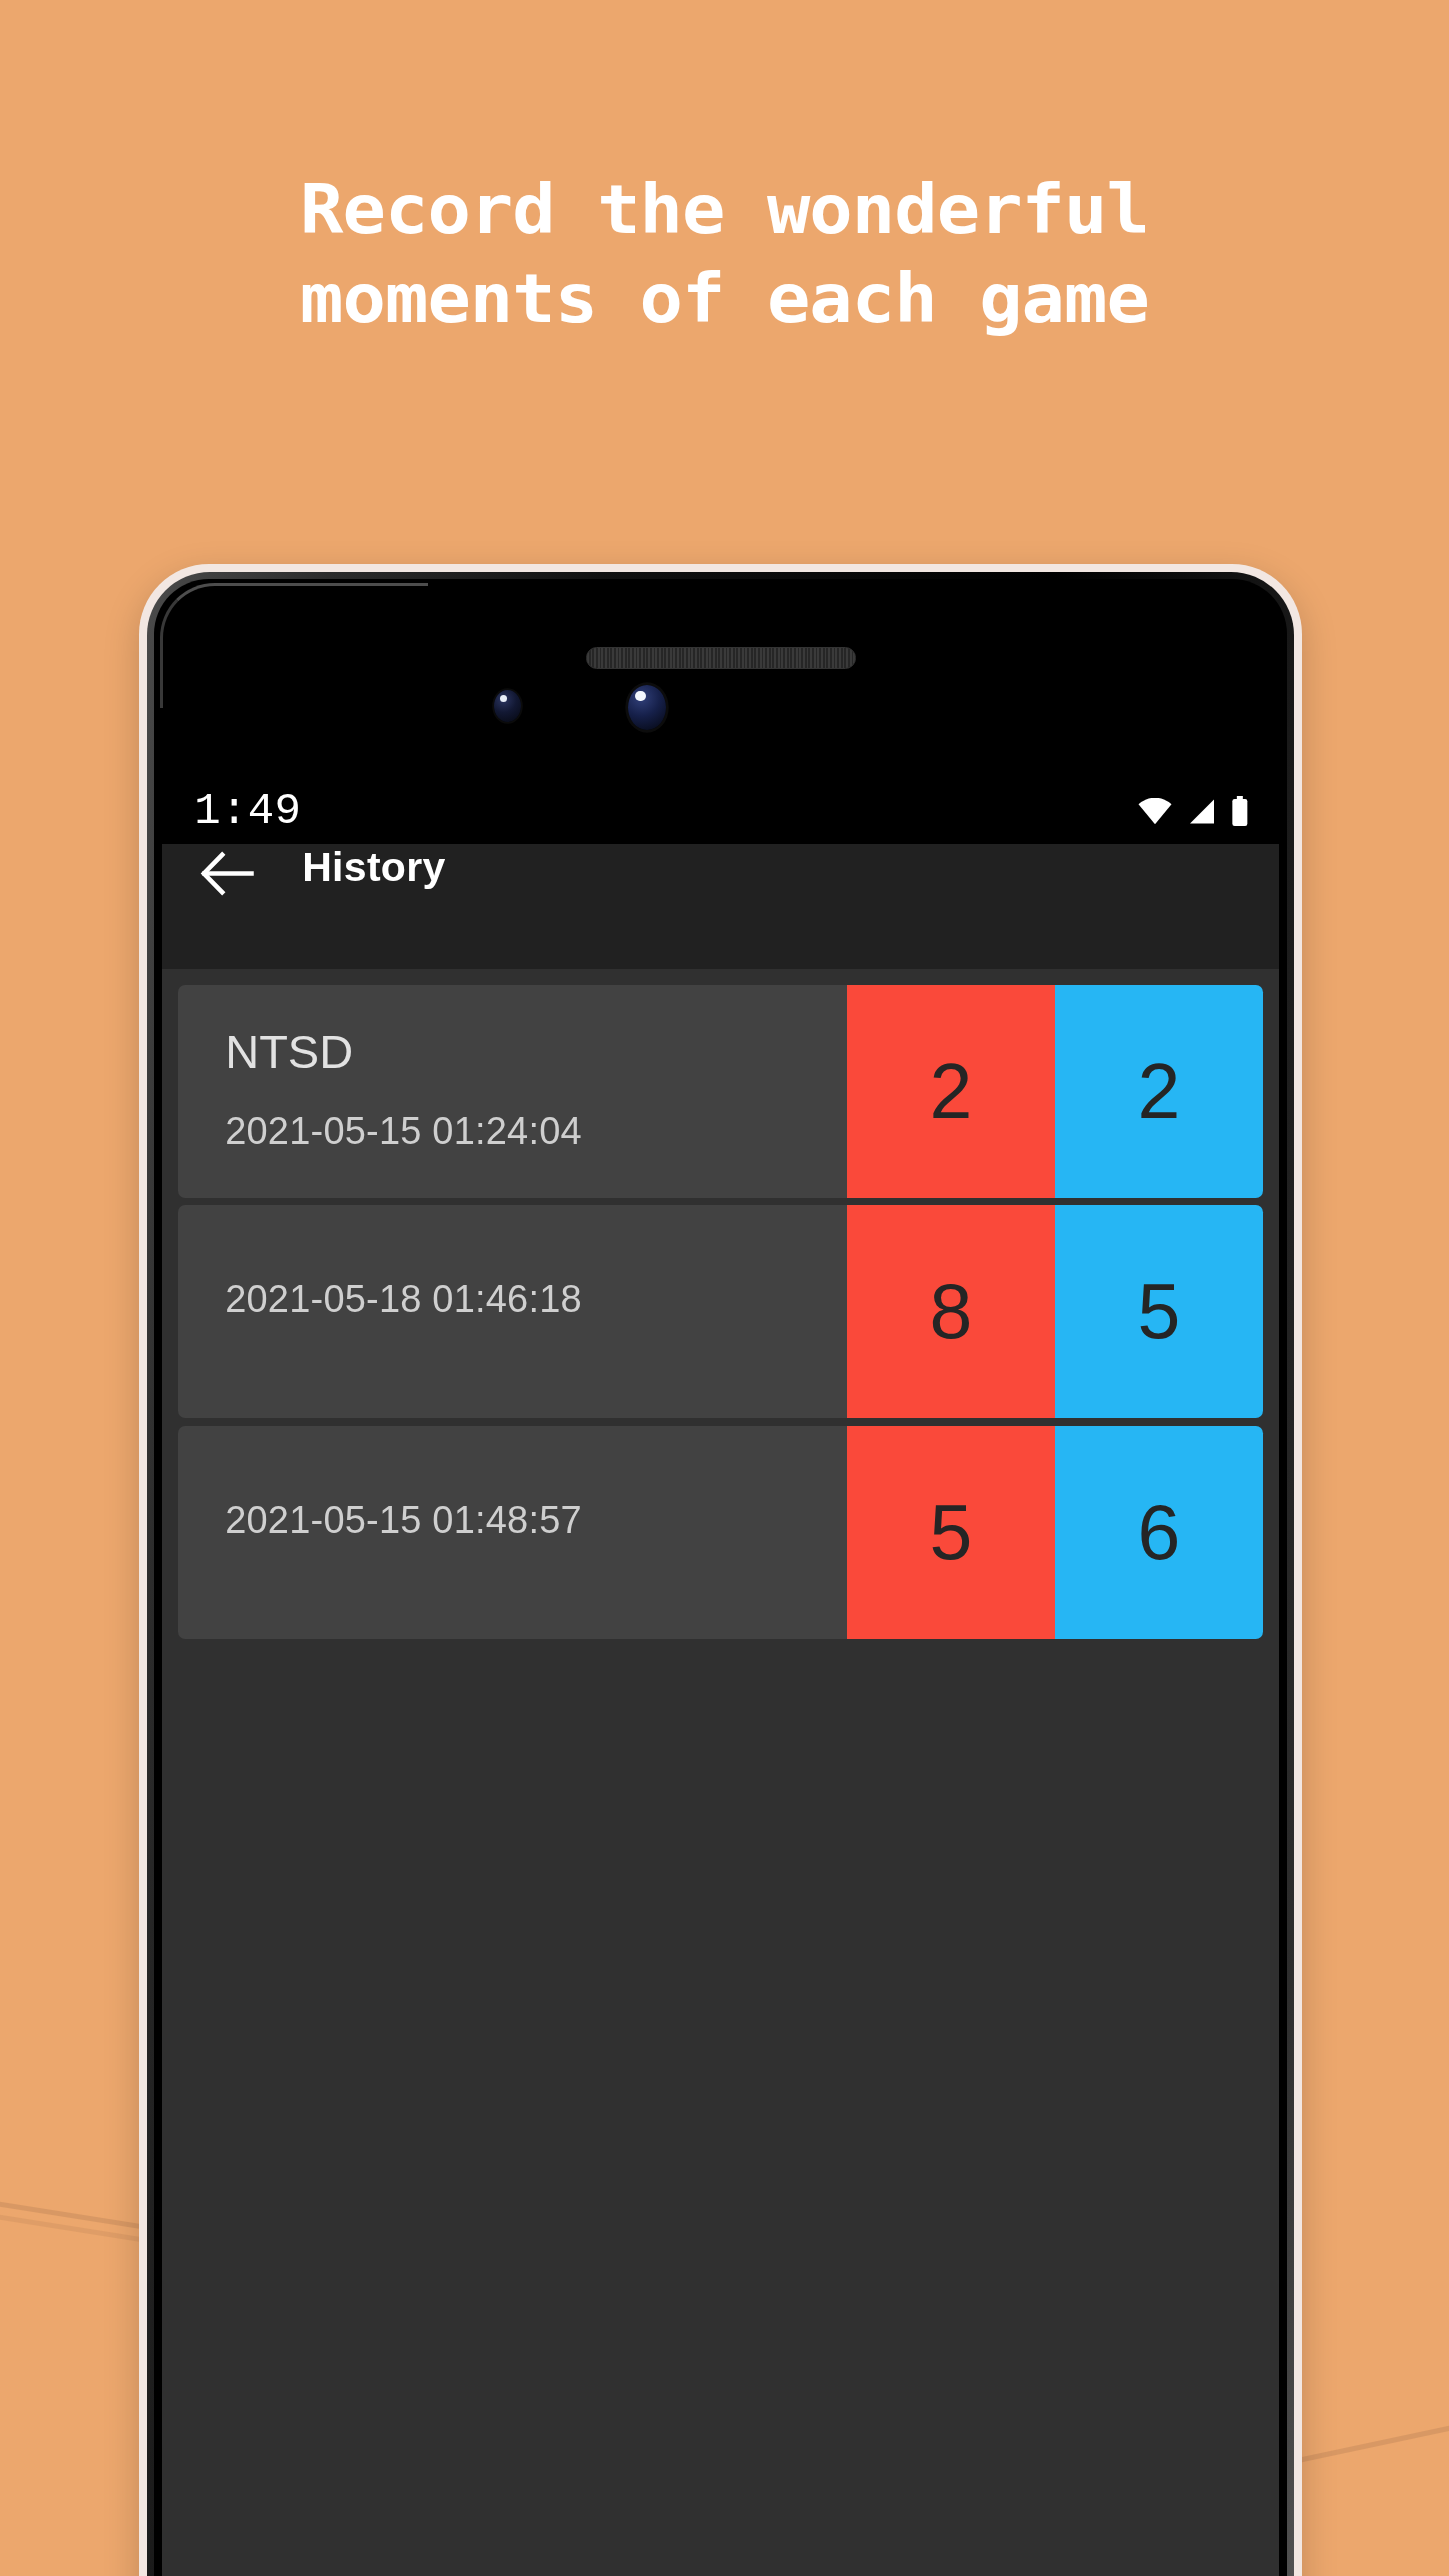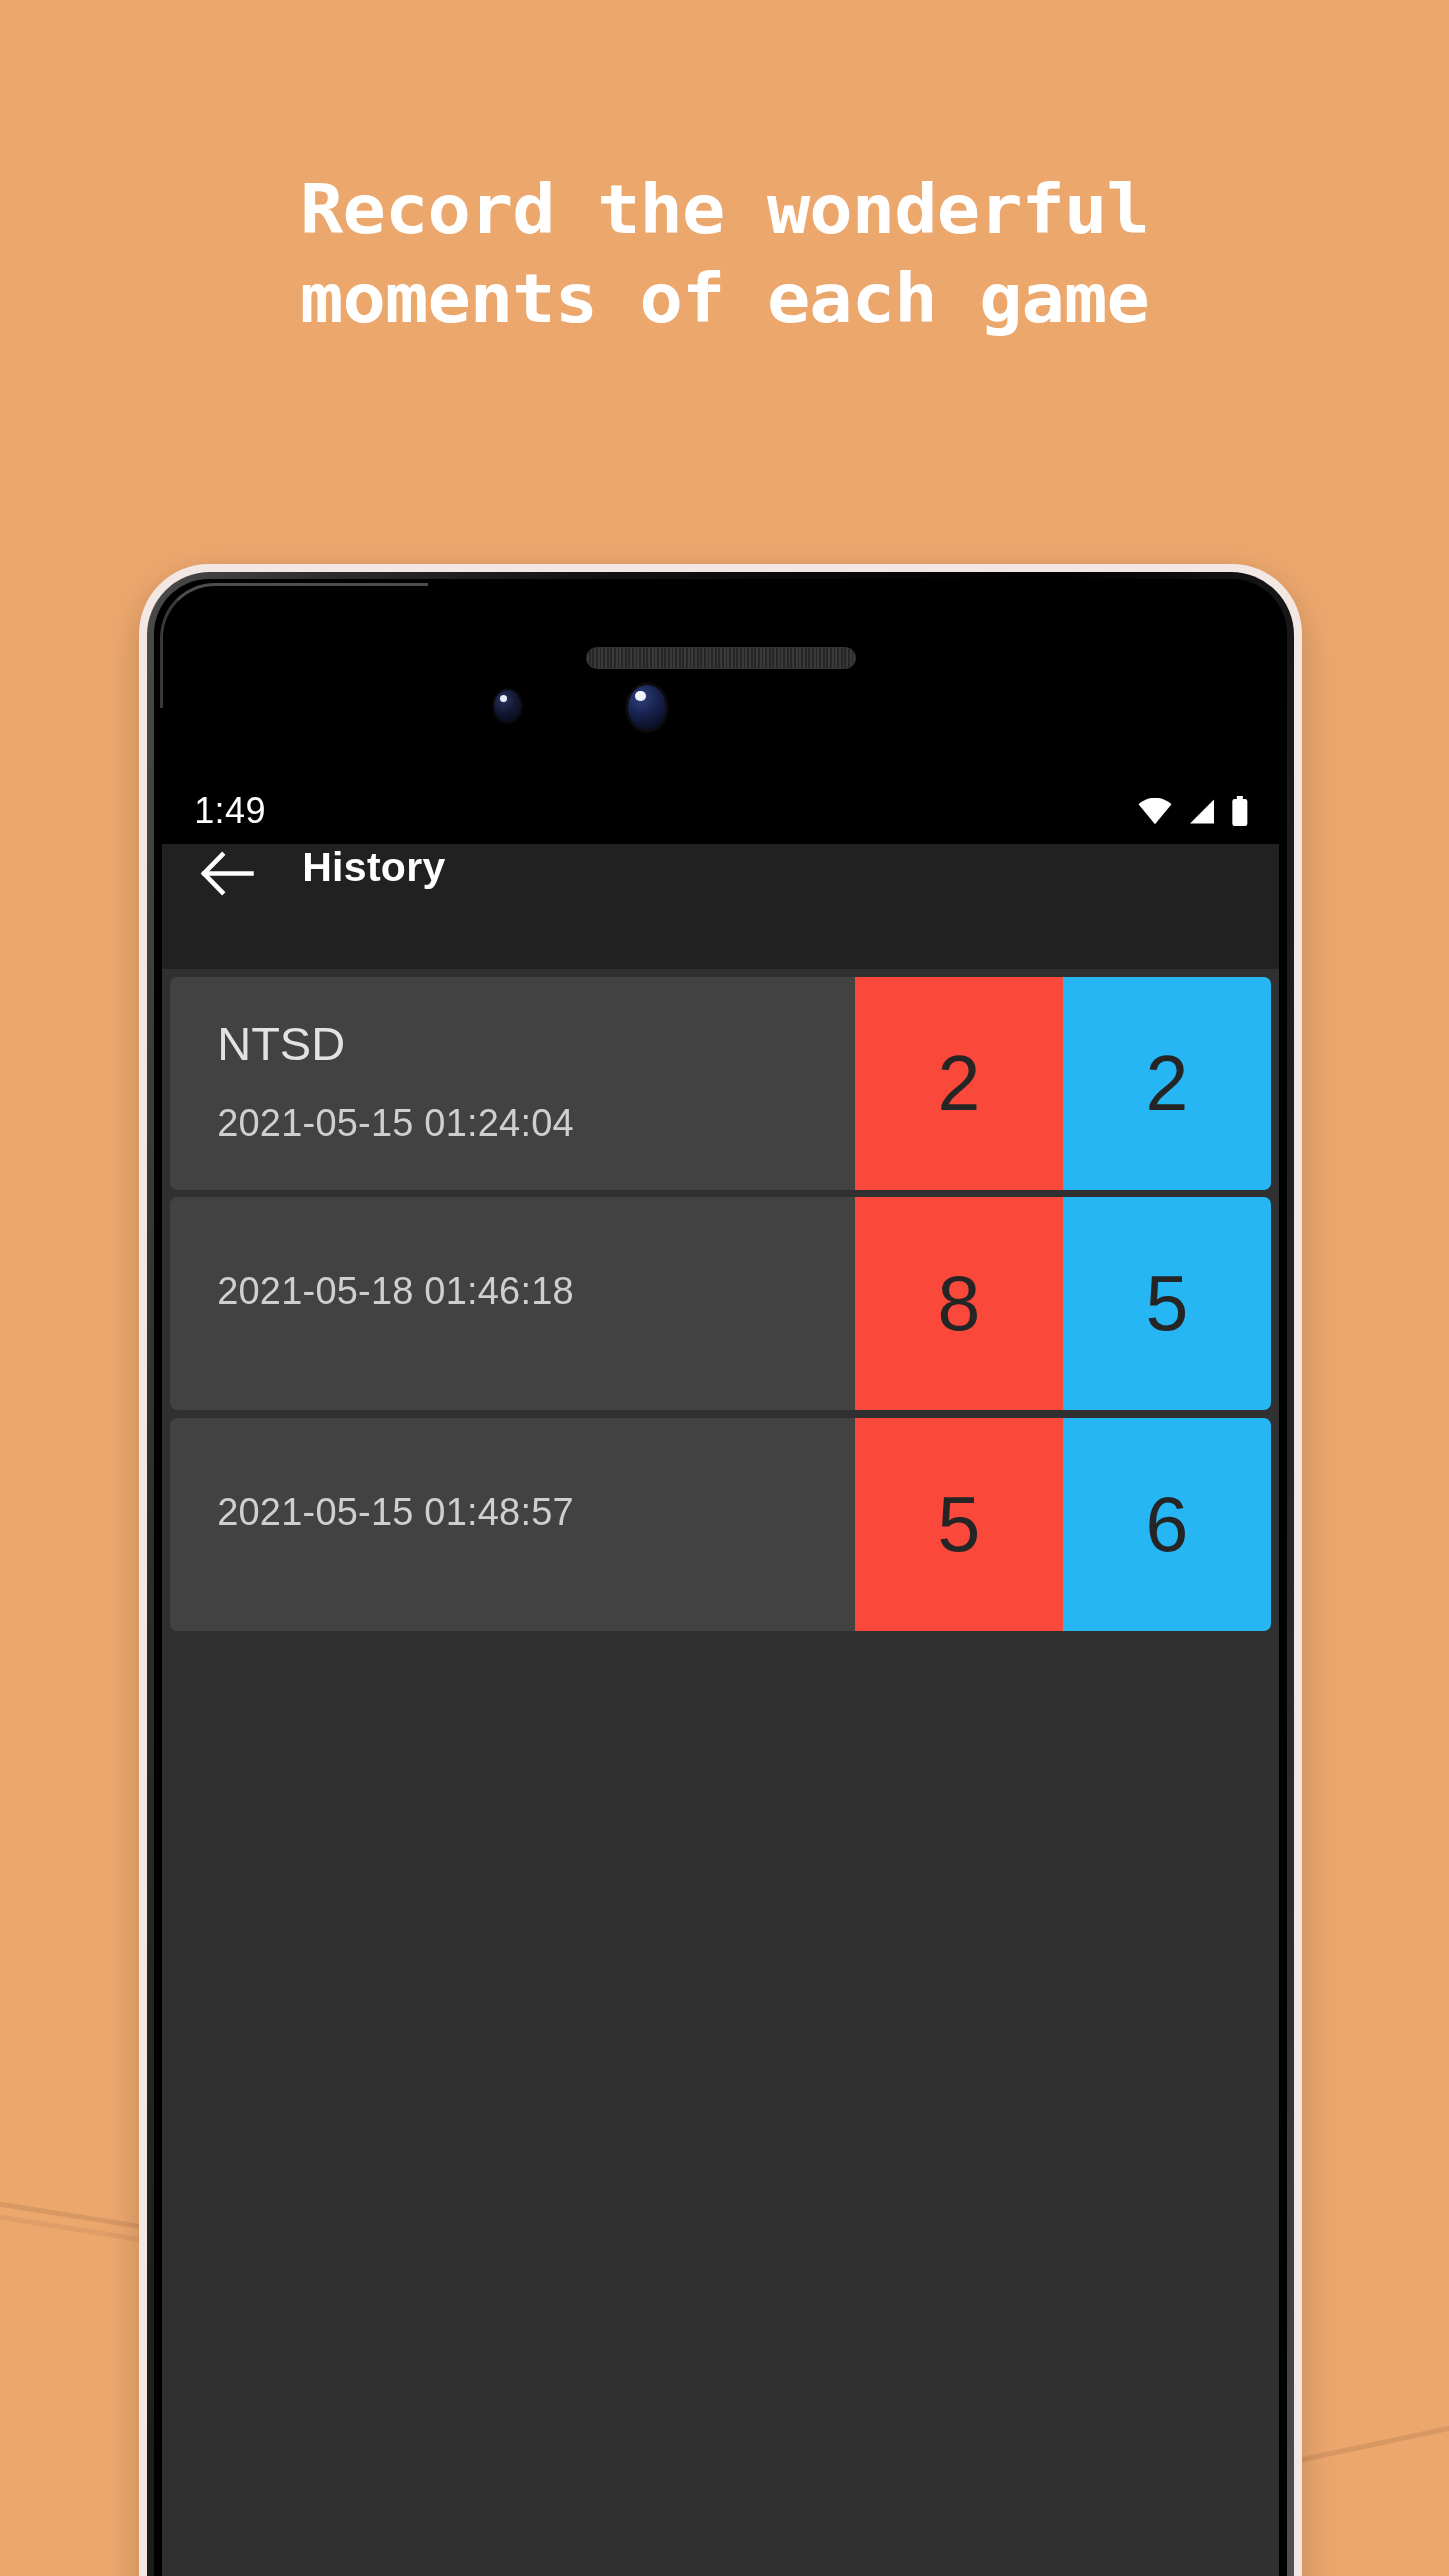--- a/index.html
+++ b/index.html
@@ -125,37 +125,37 @@
   
   .statusbar {
     height: 66px;
     background: #000;
     display: flex;
     align-items: center;
     justify-content: space-between;
     padding: 0 29px 0 32px;
     color: #fff;
   }
-  .status-time { font-size: 36px; letter-spacing: 0.4px; }
+  .status-time { font-size: 44px; letter-spacing: 0.4px; font-family: Liberation Mono, monospace; }
   .status-icons { display: flex; align-items: center; gap: 12.5px; }
   .ic-wifi, .ic-signal, .ic-batt { display: block; }
 
   
   .appbar {
     height: 125px;
     background: #212121;
     display: flex;
     padding-left: 36px;
     gap: 45px;
   }
   .back-btn { width: 59px; height: 59px; display: flex; align-items: center; justify-content: center; cursor: pointer; }
   .appbar-title { color: #fff; font-size: 41px; font-weight: bold; letter-spacing: 0.3px; }
 
   
-  .history-list { padding: 8px; }
+  .history-list { padding: 16px; }
   .history-row {
     display: flex;
     align-items: stretch;
     height: 213px;
     margin-bottom: 7.2px;
     background: transparent;
   }
   .row-main {
     flex: 1 1 auto;
     background: #424242;

